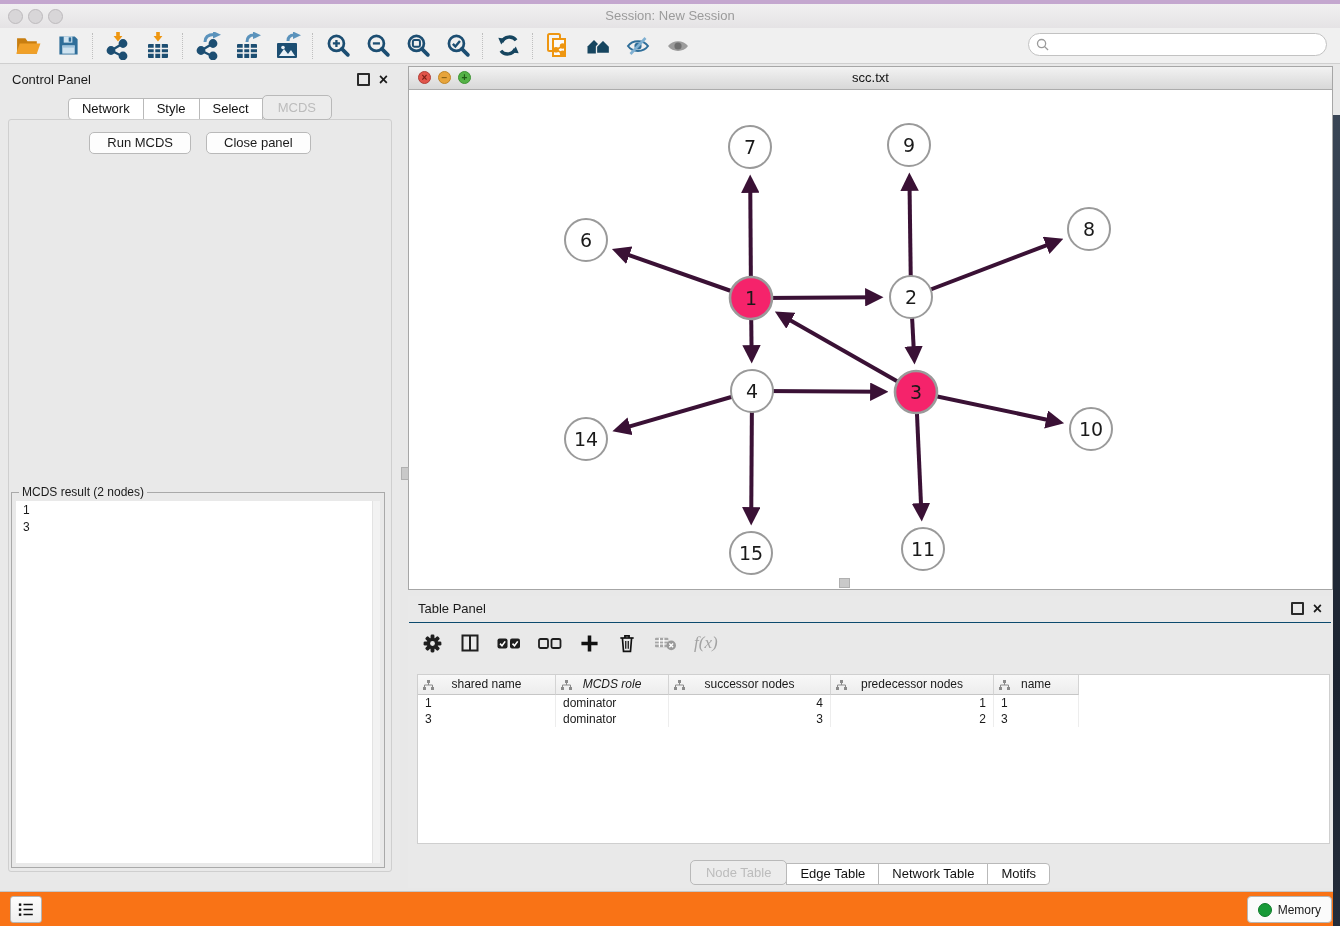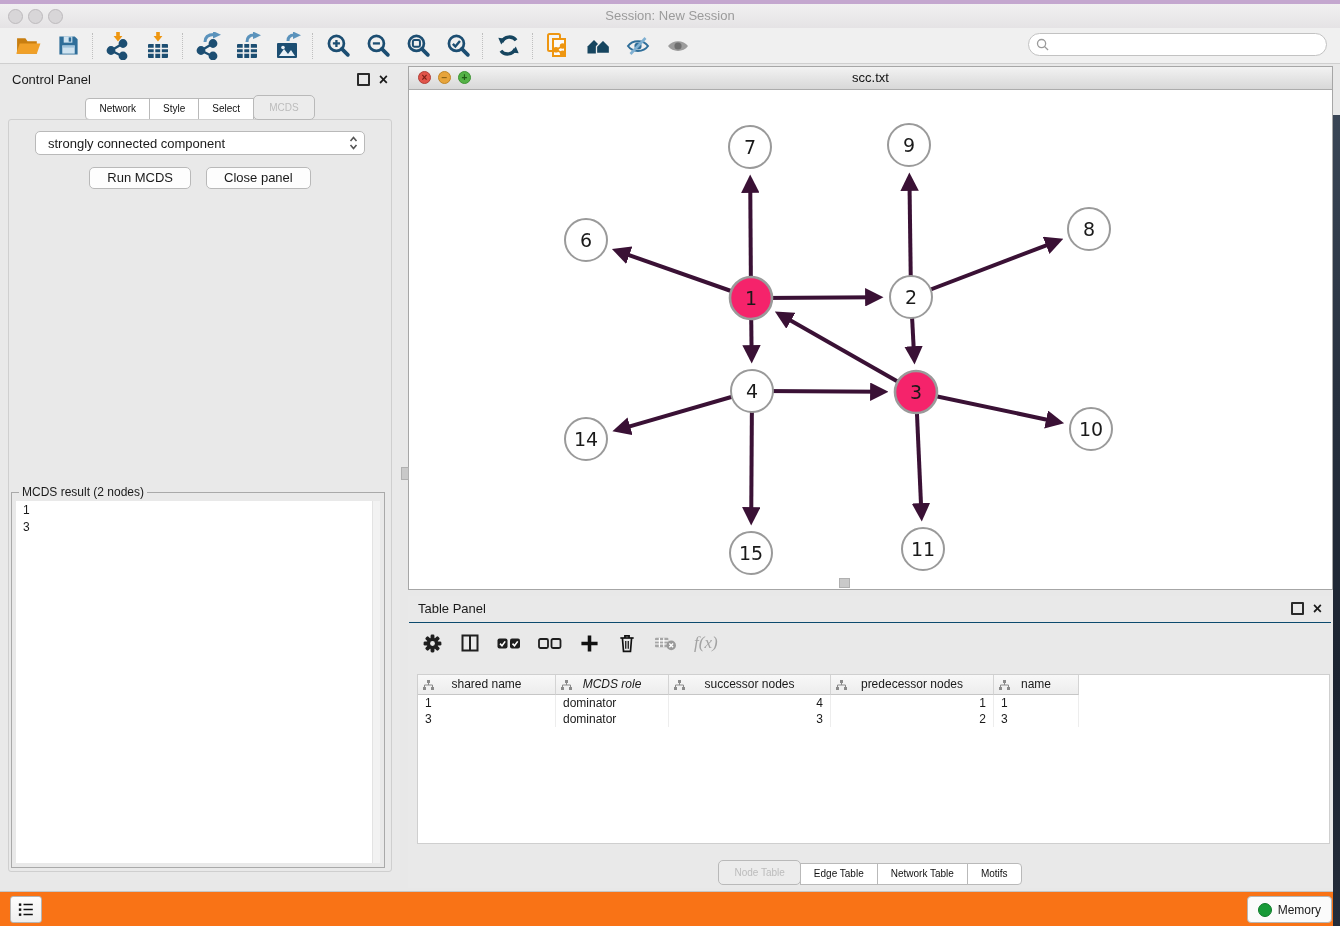--- a/index.html
+++ b/index.html
@@ -28,21 +28,21 @@
   
   #control-panel{top:66px;left:0;width:400px;height:814px;background:#E9E9E9;}
   #cp-header{top:0;left:0;right:0;height:26px;display:flex;align-items:center;padding:0 12px;}
   #cp-title{font-size:13px;}
   .panel-icons{margin-left:auto;display:flex;align-items:center;gap:9px;}
   .float-ico{width:9px;height:9px;border:2px solid #2a2a2a;border-radius:1px;display:inline-block;}
   .close-ico{font-size:16px;font-weight:bold;line-height:13px;color:#1a1a1a;}
   .seg-tabs{display:flex;align-items:flex-end;justify-content:center;}
   #cp-tabs{top:30px;left:0;right:0;height:24px;}
   .seg-tab{background:#fff;border:1px solid #B9B9B9;height:20px;line-height:20px;padding:0 13px;
-           font-size:10px;margin-left:-1px;color:#111;}
+           font-size:13px;margin-left:-1px;color:#111;}
   .seg-tab:first-child{border-radius:4px 0 0 4px;margin-left:0;}
   .seg-tab:last-child{border-radius:0 4px 4px 0;}
   .seg-tab.sel{background:#ECECEC;color:#BCBCBC;border-radius:5px;height:23px;line-height:23px;
                padding:0 15px;position:relative;z-index:2;}
   #cp-pane{top:53px;left:8px;right:8px;bottom:8px;border:1px solid #CFCFCF;border-radius:3px;
            background:#E9E9E9;}
   #opt-label{margin-top:20px;text-align:center;font-size:13px;}
   #opt-dropdown{margin:11px auto 0 auto;width:310px;height:22px;background:#fff;border:1px solid #B9B9B9;
                 border-radius:5px;display:flex;align-items:center;font-size:13px;padding:0 6px 0 12px;}
   #opt-dropdown .dd-label{flex:1;}
@@ -270,27 +270,20 @@
       <span class="close-ico">×</span>
     </span>
   </div>
   <div id="cp-tabs" class="abs seg-tabs">
       <span class="seg-tab">Network</span>
       <span class="seg-tab">Style</span>
       <span class="seg-tab">Select</span>
       <span class="seg-tab sel">MCDS</span>
     </div>
   <div id="cp-pane" class="abs">
-    <div id="opt-dropdown">
-      <span class="dd-label">strongly connected component</span>
-      <svg width="9" height="14" viewBox="0 0 9 14">
-        <path d="M1.5 5 L4.5 1.5 L7.5 5" stroke="#555" stroke-width="1.6" fill="none"></path>
-        <path d="M1.5 9 L4.5 12.5 L7.5 9" stroke="#555" stroke-width="1.6" fill="none"></path>
-      </svg>
-    </div>
     <div class="btn-row">
       <span class="pbtn">Run MCDS</span>
       <span class="pbtn">Close panel</span>
     </div>
     <div id="mcds-group" class="abs">
       <span id="mcds-legend">MCDS result (2 nodes)</span>
       <div id="mcds-text">
         <div id="mcds-lines">
             <div>1</div>
             <div>3</div>

